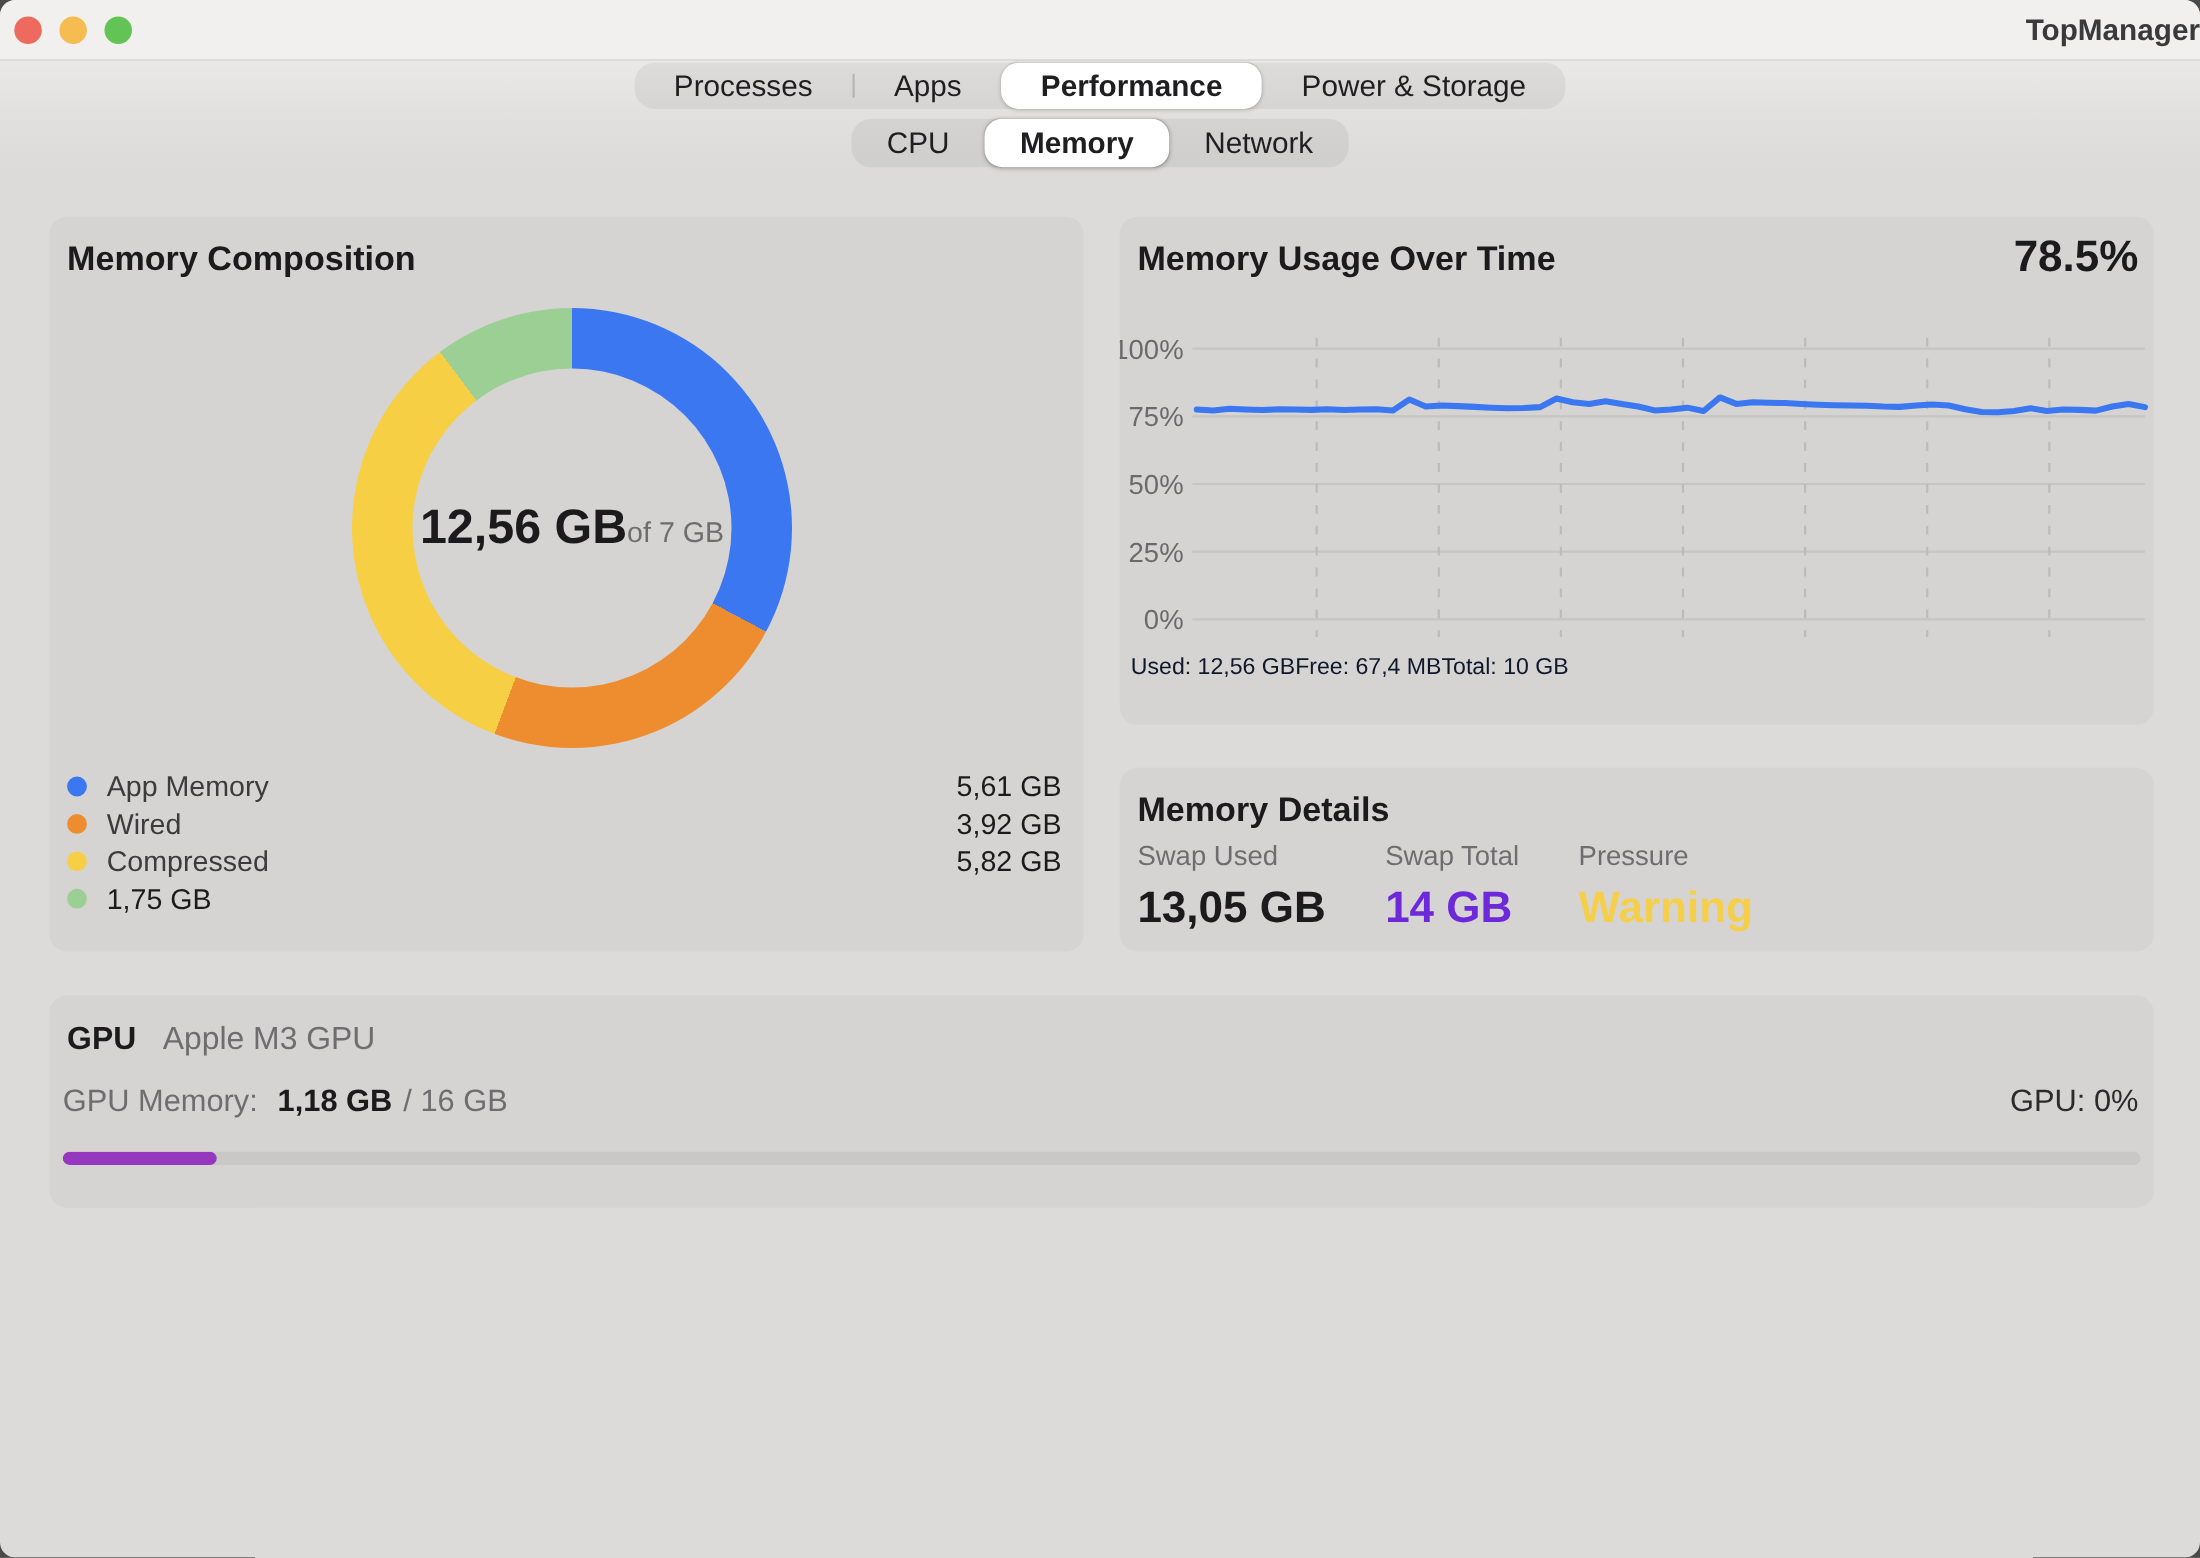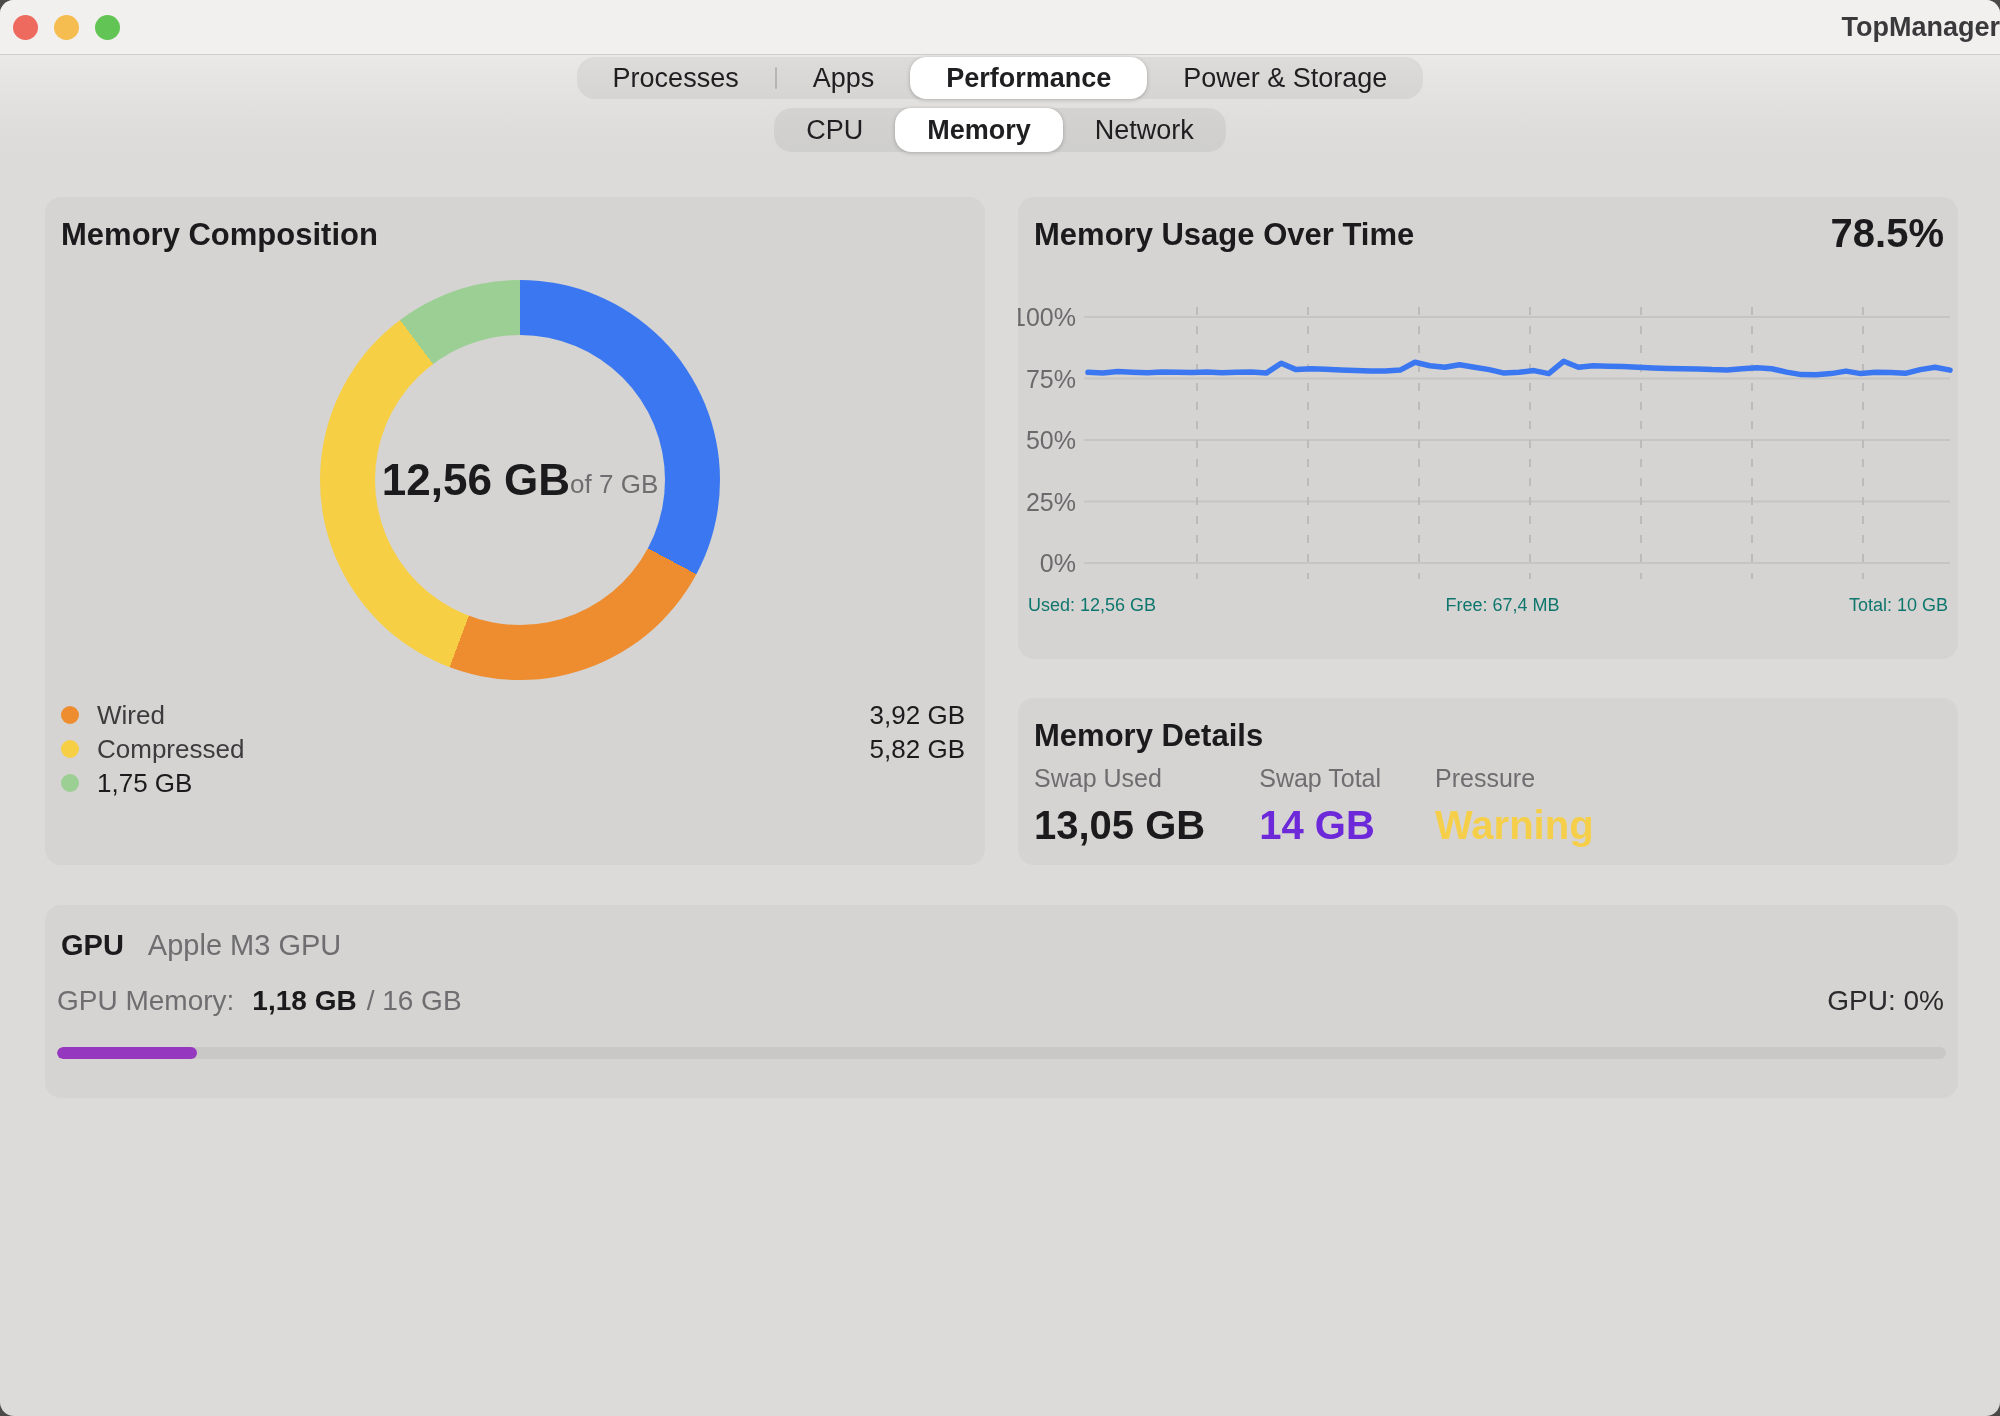--- a/index.html
+++ b/index.html
@@ -48,21 +48,21 @@
   .donut-sub{font-size:26px;color:#6e6e71;margin-top:8px;}
   .legend{position:absolute;left:16px;right:20px;top:501px;}
   .legend-row{display:flex;align-items:center;height:34px;}
   .legend-dot{width:18px;height:18px;border-radius:50%;margin-right:18px;flex:0 0 auto;}
   .legend-label{font-size:26px;color:#3c3c3e;flex:1;}
   .legend-value{font-size:26px;color:#1b1b1d;text-align:right;}
   
   .usage-current{position:absolute;right:14px;top:14px;font-size:40px;font-weight:700;color:#1b1b1d;}
   #usage-svg{position:absolute;left:0;top:0;}
   .usage-footer{position:absolute;left:10px;right:10px;top:398px;display:flex;
-                justify-content:space-between;font-size:18px;color:#0f766e;}
+                font-size:21px;color:#0f172a;}
   
   .stats-row{position:absolute;left:16px;top:66px;display:flex;}
   .stat{margin-right:54px;}
   .stat-label{font-size:25px;color:#6e6e71;}
   .stat-value{font-size:40px;font-weight:600;color:#1b1b1d;margin-top:10px;}
   
   .gpu-row1{position:absolute;left:16px;top:24px;display:flex;align-items:baseline;}
   .gpu-name{font-size:29px;font-weight:700;color:#1b1b1d;margin-right:24px;}
   .gpu-chip{font-size:29px;color:#6e6e71;}
   .gpu-row2{position:absolute;left:12px;right:14px;top:80px;display:flex;align-items:baseline;}
@@ -107,20 +107,25 @@
 
   <div class="panel" id="panel-composition">
     <div class="panel-title">Memory Composition</div>
     <div class="donut" id="donut" style="background: conic-gradient(rgb(59, 119, 240) 0deg, rgb(59, 119, 240) 118.105deg, rgb(238, 141, 47) 118.105deg, rgb(238, 141, 47) 200.632deg, rgb(246, 207, 69) 200.632deg, rgb(246, 207, 69) 323.158deg, rgb(156, 207, 148) 323.158deg, rgb(156, 207, 148) 360deg);">
       <div class="donut-hole">
         <div class="donut-value">12,56 GB</div>
         <div class="donut-sub">of 7 GB</div>
       </div>
     </div>
     <div class="legend" id="legend">
+        <div class="legend-row">
+          <span class="legend-dot" style="background: rgb(59, 119, 240);"></span>
+          <span class="legend-label">App Memory</span>
+          <span class="legend-value">5,61 GB</span>
+        </div>
         <div class="legend-row">
           <span class="legend-dot" style="background: rgb(238, 141, 47);"></span>
           <span class="legend-label">Wired</span>
           <span class="legend-value">3,92 GB</span>
         </div>
         <div class="legend-row">
           <span class="legend-dot" style="background: rgb(246, 207, 69);"></span>
           <span class="legend-label">Compressed</span>
           <span class="legend-value">5,82 GB</span>
         </div>

